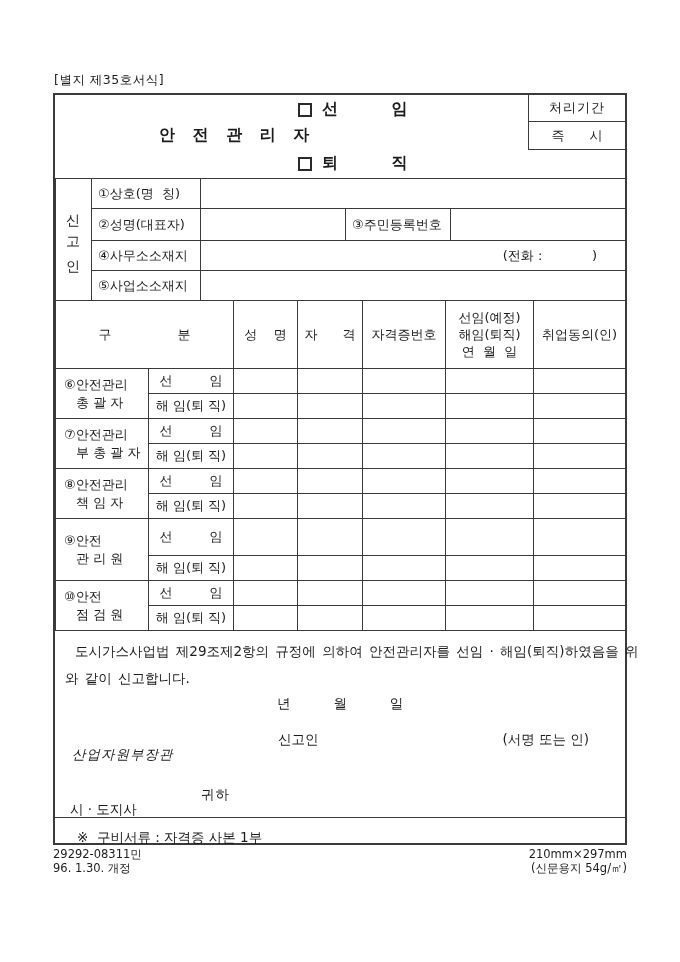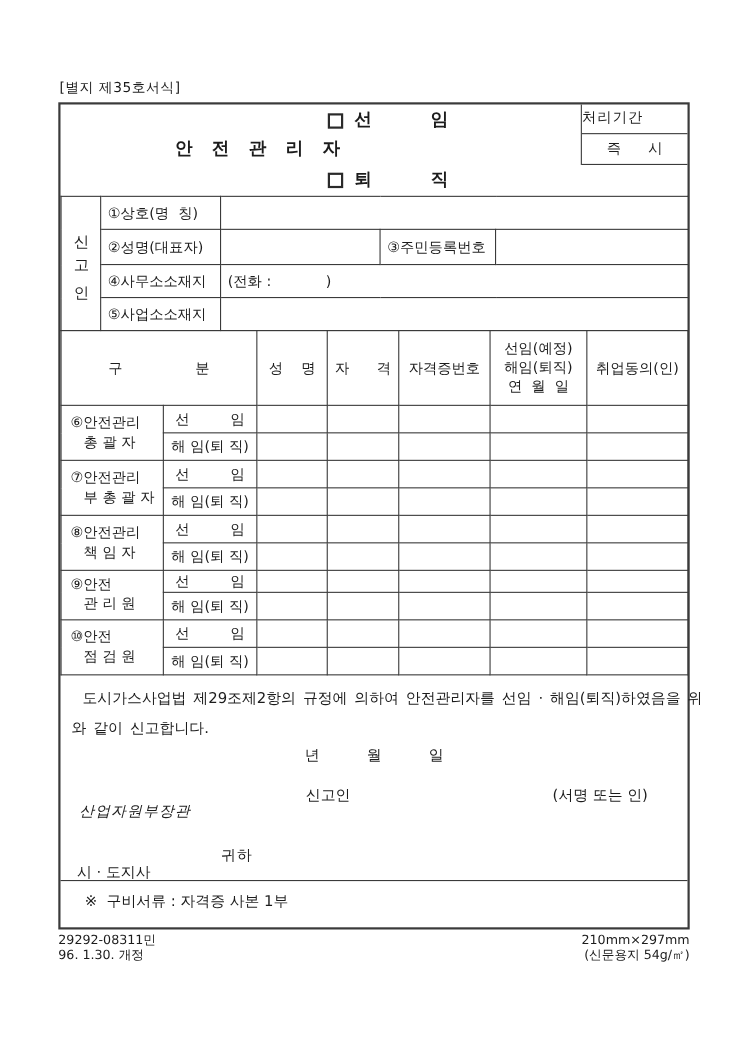--- a/index.html
+++ b/index.html
@@ -30,39 +30,39 @@
   .opt-row { position:absolute; left:243px; display:flex; align-items:center;
              font-size:16px; font-weight:bold; }
   .opt-row.r1 { top:4px; }
   .opt-row.r2 { top:31px; }
   .opt-row.r3 { top:58px; }
   .cb { display:inline-block; width:14px; height:14px; border:2px solid #2a2a2a;
         margin-right:10px; background:#fff; flex:0 0 auto; }
   .opt-label { white-space:pre; letter-spacing:1px; }
 
   .proc { position:absolute; top:0; right:0; width:97px; border-left:1px solid #3a3a3a; }
-  .proc-h { height:27px; line-height:26px; text-align:left; font-size:13px;
+  .proc-h { height:27px; line-height:26px; text-align:center; font-size:13px;
             border-bottom:1px solid #3a3a3a; letter-spacing:1px; }
   .proc-v { height:28px; line-height:27px; text-align:center; font-size:13px;
             border-bottom:1px solid #3a3a3a; white-space:pre; }
 
   
   table { border-collapse:collapse; table-layout:fixed; width:570px; }
   td { border:1px solid #3a3a3a; font-size:13px; vertical-align:middle; overflow:hidden; }
 
   .applicant td { padding:0 6px; }
   .vside {
     text-align:center; padding:0 !important;
     font-size:14px; letter-spacing:0;
   }
   .vside span { writing-mode:vertical-rl; text-orientation:upright;
                 letter-spacing:9px; display:inline-block; }
   .lbl { text-align:left; white-space:pre; }
   .val { background:#fff; }
-  .phone-cell { text-align:left; padding-right:28px !important; }
+  .phone-cell { text-align:right; padding-right:28px !important; }
 
   .main { margin-top:-1px; }
   .main td.center { text-align:center; }
   .hdr { line-height:17px; }
   .cat { padding:0 0 0 8px; line-height:18px;margin-left:38px; }
   .cat .l2 { padding-left:12px; white-space:pre; }
   .sub { text-align:center; white-space:pre; }
 
   
   .decl { position:relative; height:186px; font-size:13.5px; }
@@ -223,21 +223,21 @@
       </tr>
       <tr style="height:25px">
         <td class="sub">해 임(퇴 직)</td>
         <td></td>
             <td></td>
         <td></td>
             <td></td>
         <td></td>
       </tr>
 
-      <tr style="height:20px">
+      <tr style="height:37px">
         <td rowspan="2" class="cat">
           <div>⑨안전</div>
               <div class="l2">관 리 원</div>
         </td>
         <td class="sub">선         임</td>
         <td></td>
             <td></td>
         <td></td>
             <td></td>
         <td></td>

